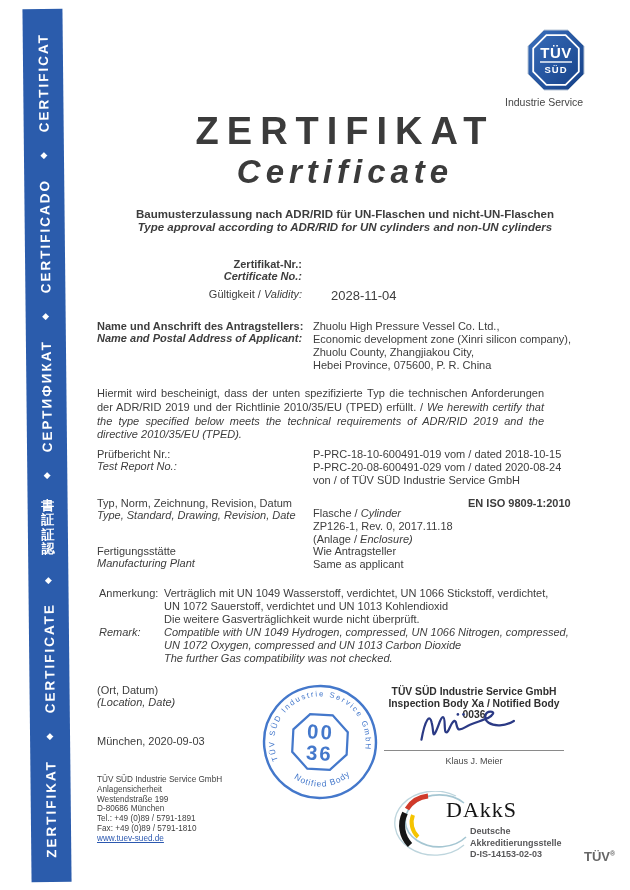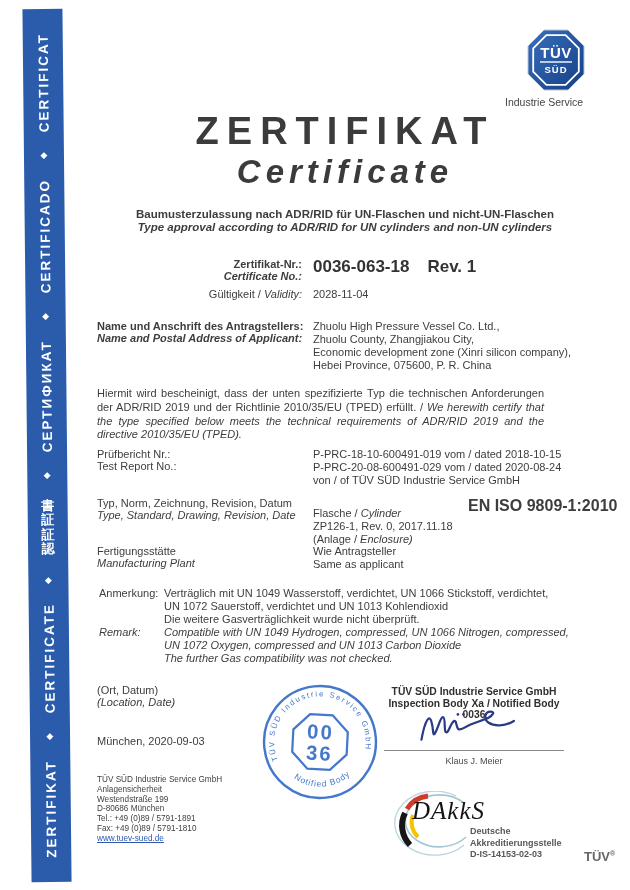--- a/index.html
+++ b/index.html
@@ -28,37 +28,37 @@
             font-size:33px;font-weight:bold;font-style:italic;letter-spacing:5px;color:#3b3b3b;}
   .sub-de{position:absolute;left:100px;top:208px;width:490px;text-align:center;
           font-size:11.5px;font-weight:bold;}
   .sub-en{position:absolute;left:100px;top:221px;width:490px;text-align:center;
           font-size:11.5px;font-weight:bold;font-style:italic;}
   .lblR{position:absolute;left:92px;width:210px;text-align:right;font-size:11px;line-height:12px;}
   .b{font-weight:bold;} .i{font-style:italic;}
 
   .certno-val{position:absolute;left:313px;top:257px;font-size:17px;font-weight:bold;color:#333;}
   .certno-rev{margin-left:18px;}
-  .validity-val{position:absolute;left:313px;top:288px;font-size:11px;}
+  .validity-val{position:absolute;left:331px;top:288px;font-size:13px;}
 
   .lbl-app1{position:absolute;left:97px;top:320px;font-size:11px;font-weight:bold;}
   .lbl-app2{position:absolute;left:97px;top:332px;font-size:11px;font-weight:bold;font-style:italic;}
   .val-app{position:absolute;left:313px;top:320px;font-size:11px;line-height:13px;}
 
   .statement{position:absolute;left:97px;top:387px;width:447px;font-size:11px;
              line-height:13.8px;text-align:justify;}
 
   .lbl-rep1{position:absolute;left:97px;top:448px;font-size:11px;}
-  .lbl-rep2{position:absolute;left:97px;top:460px;font-size:11px;}
+  .lbl-rep2{position:absolute;left:97px;top:460px;font-size:11px;font-style:italic;}
   .val-rep{position:absolute;left:313px;top:448px;font-size:11px;line-height:12.8px;}
 
   .lbl-typ1{position:absolute;left:97px;top:497px;font-size:11px;}
   .lbl-typ2{position:absolute;left:97px;top:509px;font-size:11px;font-style:italic;}
   .val-typ{position:absolute;left:313px;top:497px;font-size:11px;line-height:13px;margin-top:10px;}
-  .val-std{position:absolute;left:468px;top:497px;font-size:16px;font-weight:bold;text-align:center;}
+  .val-std{position:absolute;left:468px;top:497px;font-size:11px;font-weight:bold;text-align:center;}
 
   .lbl-pla1{position:absolute;left:97px;top:545px;font-size:11px;}
   .lbl-pla2{position:absolute;left:97px;top:557px;font-size:11px;font-style:italic;}
   .val-pla{position:absolute;left:313px;top:545px;font-size:11px;line-height:12.8px;}
 
   .lbl-rem1{position:absolute;left:99px;top:587px;font-size:11px;text-align:center;}
   .rem-de{position:absolute;left:164px;top:587px;font-size:11px;line-height:13px;}
   .lbl-rem2{position:absolute;left:99px;top:626px;font-size:11px;font-style:italic;}
   .rem-en{position:absolute;left:164px;top:626px;font-size:11px;line-height:13px;font-style:italic;}
 
@@ -74,22 +74,22 @@
   .insp1{position:absolute;left:378px;top:686px;width:192px;text-align:center;
          font-size:10.3px;font-weight:bold;color:#2f2f2f;}
   .insp2{position:absolute;left:378px;top:698px;width:192px;text-align:center;
          font-size:10.3px;font-weight:bold;color:#2f2f2f;}
   .sig{position:absolute;left:410px;top:706px;}
   .sig-line{position:absolute;left:384px;top:750px;width:180px;border-top:1.5px solid #8a8a8a;}
   .insp-name{position:absolute;left:378px;top:756px;width:192px;text-align:center;
              font-size:9px;color:#4a4a4a;}
 
   .dakks-arcs{position:absolute;left:394px;top:791px;}
-  .dakks-name{position:absolute;left:412px;top:797px;font-family:"Liberation Serif",serif;
-              font-size:25px;color:#141414;letter-spacing:1px;font-style:italic;}
+  .dakks-name{position:absolute;left:446px;top:797px;font-family:"Liberation Serif",serif;
+              font-size:22px;color:#141414;letter-spacing:1px;}
   .dakks-lines{position:absolute;left:470px;top:826px;font-size:9px;font-weight:600;
                color:#58585a;line-height:11.5px;}
   .tuv-mark{position:absolute;left:584px;top:849px;font-size:13px;font-weight:600;color:#666;}
   .tuv-mark sup{font-size:7px;}
 </style>
 </head>
 <body>
 
 <div class="page">
 
@@ -127,31 +127,30 @@
   </svg>
   <div class="logo-cap">Industrie Service</div>
 
   <div class="title-de">ZERTIFIKAT</div>
   <div class="title-en">Certificate</div>
   <div class="sub-de">Baumusterzulassung nach ADR/RID für UN-Flaschen und nicht-UN-Flaschen</div>
   <div class="sub-en">Type approval according to ADR/RID for UN cylinders and non-UN cylinders</div>
 
   <div class="lblR b" style="top:258px">Zertifikat-Nr.:</div>
   <div class="lblR b i" style="top:270px">Certificate No.:</div>
-  <div class="certno-val"><span>0036-063-18</span><span class="certno-rev">Rev. 1</span></div>
 
   <div class="lblR" style="top:288px"><span>Gültigkeit / </span><span class="i">Validity:</span></div>
   <div class="validity-val">2028-11-04</div>
 
   <div class="lbl-app1">Name und Anschrift des Antragstellers:</div>
   <div class="lbl-app2">Name and Postal Address of Applicant:</div>
   <div class="val-app">
     <div>Zhuolu High Pressure Vessel Co. Ltd.,</div>
+    <div>Economic development zone (Xinri silicon company),</div>
     <div>Zhuolu County, Zhangjiakou City,</div>
-    <div>Economic development zone (Xinri silicon company),</div>
     <div>Hebei Province, 075600, P. R. China</div>
   </div>
 
   <div class="statement"><span>Hiermit wird bescheinigt, dass der unten spezifizierte Typ die technischen Anforderungen der ADR/RID 2019 und der Richtlinie 2010/35/EU (TPED) erfüllt. / </span><span class="i">We herewith certify that the type specified below meets the technical requirements of ADR/RID 2019 and the directive 2010/35/EU (TPED).</span></div>
 
   <div class="lbl-rep1">Prüfbericht Nr.:</div>
   <div class="lbl-rep2">Test Report No.:</div>
   <div class="val-rep">
     <div>P-PRC-18-10-600491-019 vom / dated 2018-10-15</div>
     <div>P-PRC-20-08-600491-029 vom / dated 2020-08-24</div>

